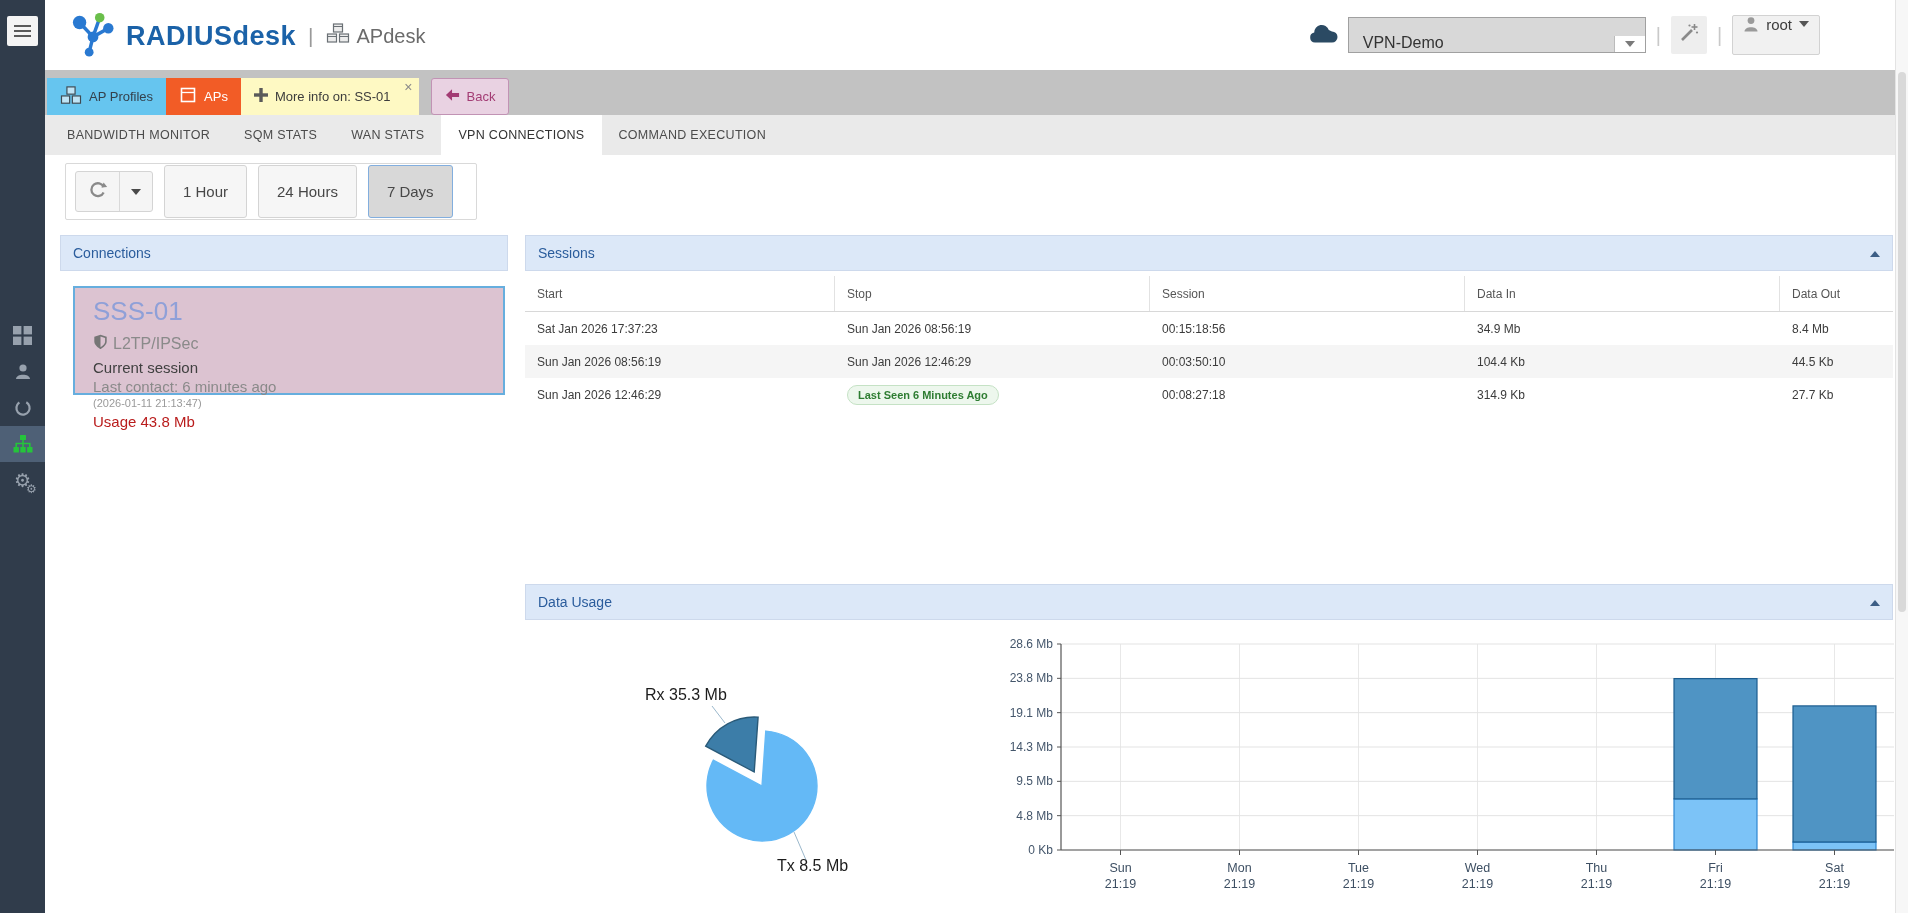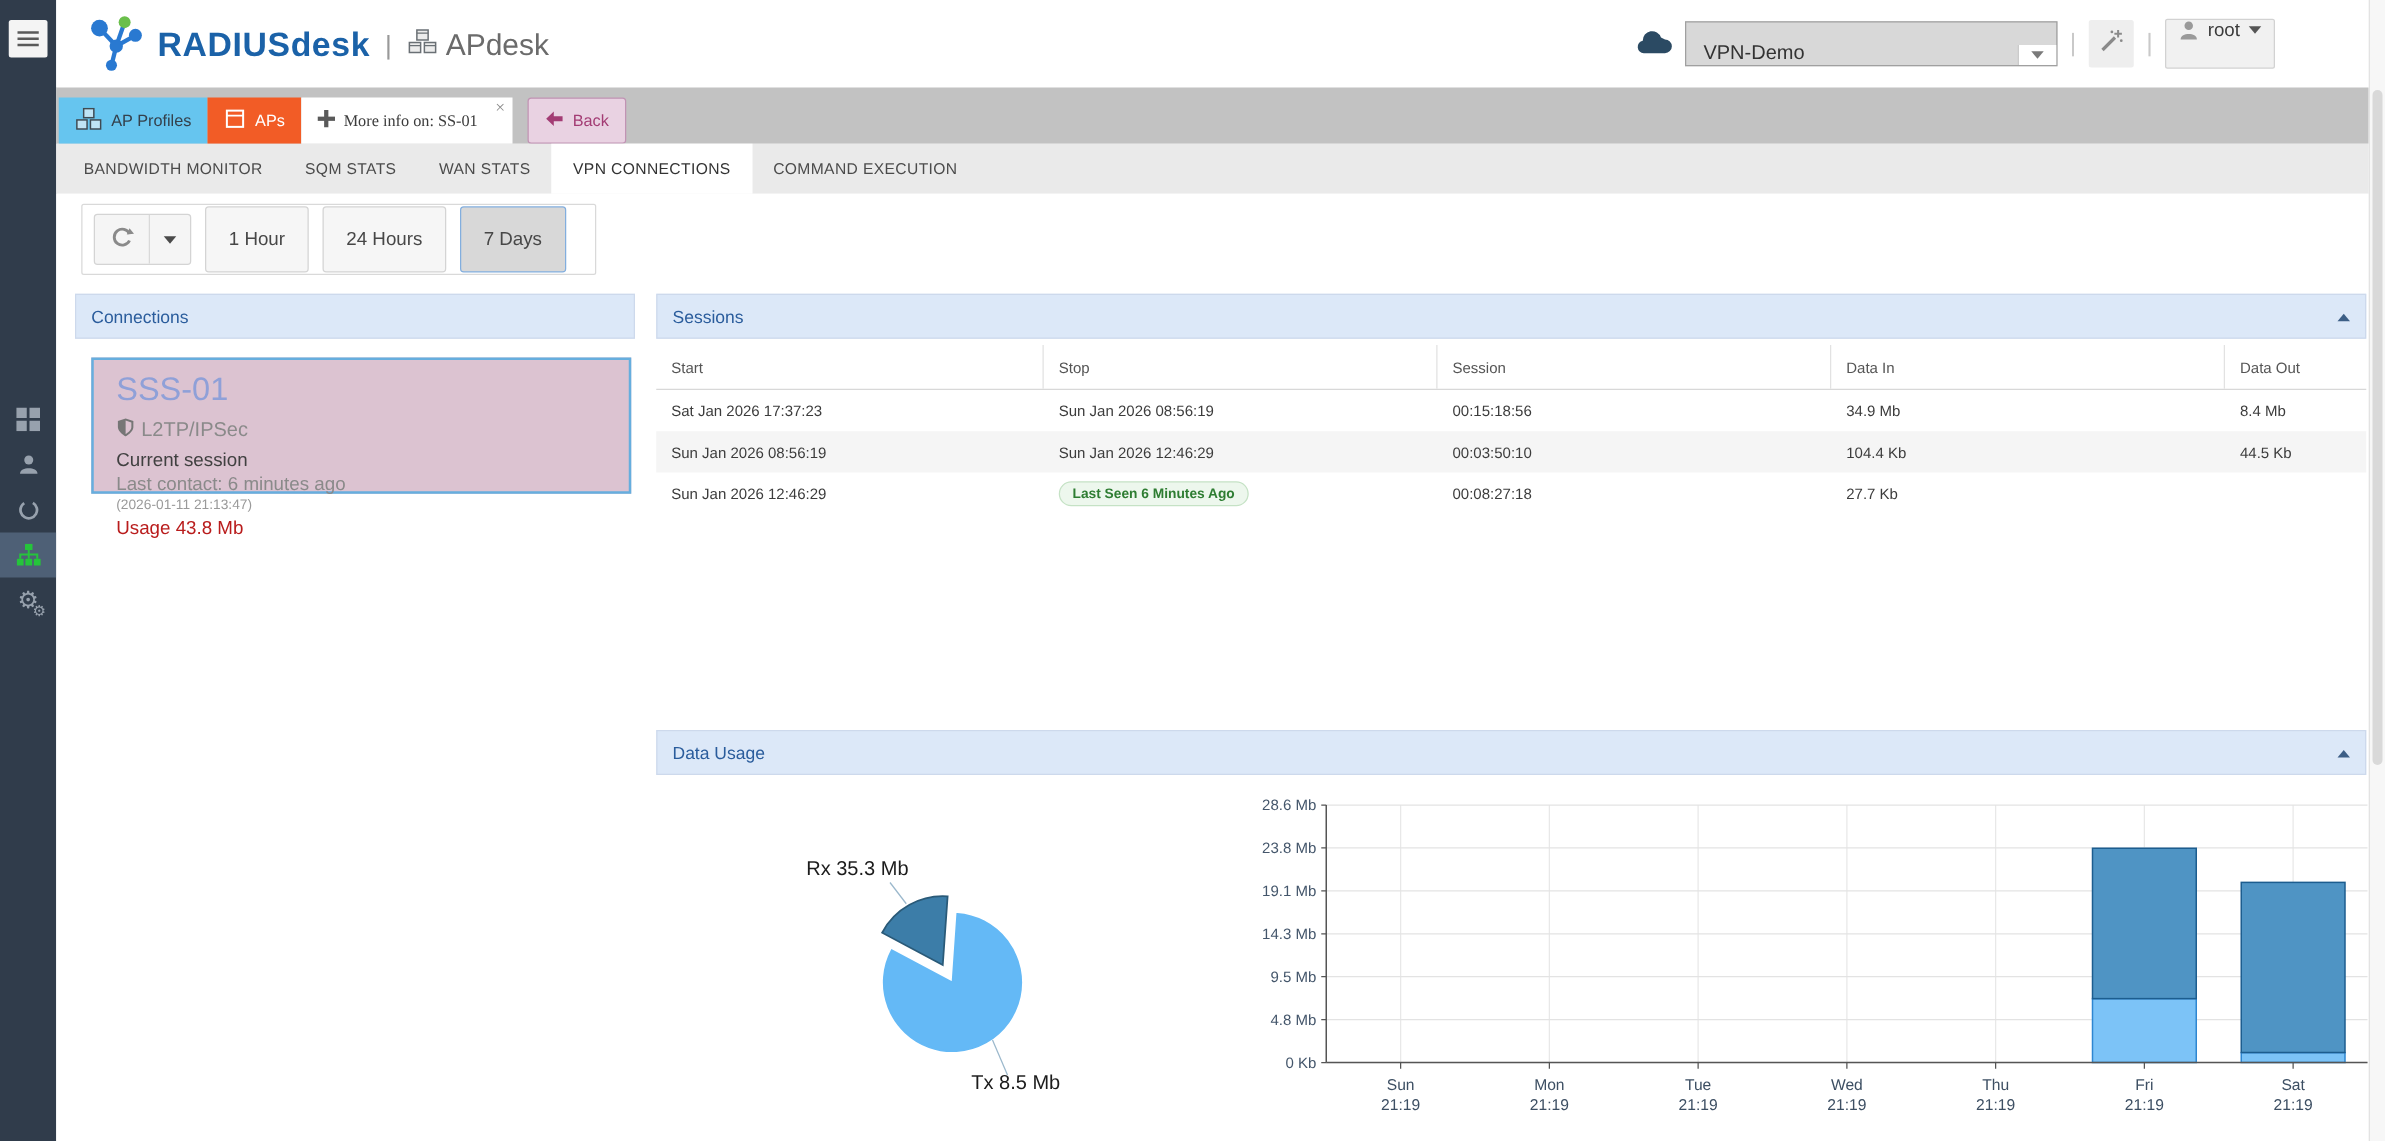--- a/index.html
+++ b/index.html
@@ -15,37 +15,37 @@
   .side-item svg{display:block;}
   .side-item.active{background:#4e6076;}
   .gears-wrap{position:relative;color:#97a1ad;font-size:19px;line-height:19px;}
   .gears-wrap .gear-small{position:absolute;font-size:12px;left:12px;top:9px;}
 
   
   .header{position:absolute;left:45px;top:0;right:0;height:70px;background:#fff;}
   .logo-wrap{position:absolute;left:25px;top:10px;display:flex;align-items:center;gap:10px;}
   .brand{font-size:27px;font-weight:bold;color:#1b62a8;letter-spacing:0.5px;}
   .brand-sep{font-size:21px;color:#999;margin:0 2px;}
-  .appname{font-size:24px;color:#6b6b6b;display:flex;align-items:center;gap:7px;}
+  .appname{font-size:20px;color:#6b6b6b;display:flex;align-items:center;gap:7px;}
   .hdr-right{position:absolute;right:88px;top:0;height:70px;display:flex;align-items:center;gap:10px;}
   .combo{display:flex;align-items:flex-end;height:34px;width:296px;border:1px solid #a0a0a0;background:#d8d8d8;cursor:pointer;}
   .combo .combo-text{flex:1;display:flex;align-items:center;padding-left:14px;font-size:16px;color:#333;}
   .combo .combo-arrow{width:30px;background:#fff;border-left:1px solid #bbb;display:flex;align-items:center;justify-content:center;}
   .caret-down{width:0;height:0;border:5px solid transparent;border-top:6px solid #7a7a7a;margin-top:5px;}
   .hdr-divider{color:#c9c9c9;font-size:20px;}
   .tool-btn{height:38px;width:36px;background:#eeeeee;border-radius:2px;display:flex;align-items:center;justify-content:center;cursor:pointer;}
   .user-btn{height:38px;background:#f1f1f1;border:1px solid #d2d2d2;border-radius:2px;display:flex;align-items:flex-start;
     gap:7px;padding:0 10px;cursor:pointer;font-size:15px;color:#3c3c3c;}
 
   
   .tabstrip{position:absolute;left:45px;top:70px;right:13px;height:45px;background:#c2c2c2;display:flex;align-items:flex-end;padding-left:2px;}
   .tab{height:37px;display:flex;align-items:center;gap:7px;padding:0 13px;font-size:13px;cursor:pointer;position:relative;}
   .tab-blue{background:#66c5ef;color:#34414c;}
   .tab-orange{background:#f25c26;color:#fff;}
-  .tab-white{background:#ffffff;color:#3c3c3c;padding-right:28px;font-family:Liberation Serif, serif;}
+  .tab-white{background:#fef9c3;color:#3c3c3c;padding-right:28px;}
   .tab-close{position:absolute;right:6px;top:2px;font-size:14px;line-height:14px;color:#8a8a8a;cursor:pointer;}
   .tab-back{background:#e9d2e2;border:1px solid #c193b4;border-radius:3px;color:#a33c74;margin-left:12px;height:35px;}
 
   
   .subtabs{position:absolute;left:45px;top:115px;right:13px;height:40px;background:#eaeaea;display:flex;align-items:stretch;padding-left:5px;}
   .subtab{display:flex;align-items:center;padding:0 17px;font-size:12.5px;color:#4b4b4b;letter-spacing:0.3px;cursor:pointer;}
   .subtab.active{background:#fff;color:#333;}
 
   
   .content{position:absolute;left:45px;top:155px;right:13px;bottom:0;background:#fff;}
@@ -359,20 +359,21 @@
               <div class="s-cell">00:03:50:10</div>
               <div class="s-cell">104.4 Kb</div>
               <div class="s-cell">44.5 Kb</div>
             </div>
             <div class="s-row">
               <div class="s-cell">Sun Jan 2026 12:46:29</div>
               <div class="s-cell">
                 <span class="badge">Last Seen 6 Minutes Ago</span>
               </div>
               <div class="s-cell">00:08:27:18</div>
+              <div class="s-cell">314.9 Kb</div>
               <div class="s-cell">27.7 Kb</div>
             </div>
           </div>
       </div>
     </div>
 
     <div class="usage-panel">
       <div class="panel-header">
         <span class="panel-title">Data Usage</span>
         <span class="collapse-tool"></span>

